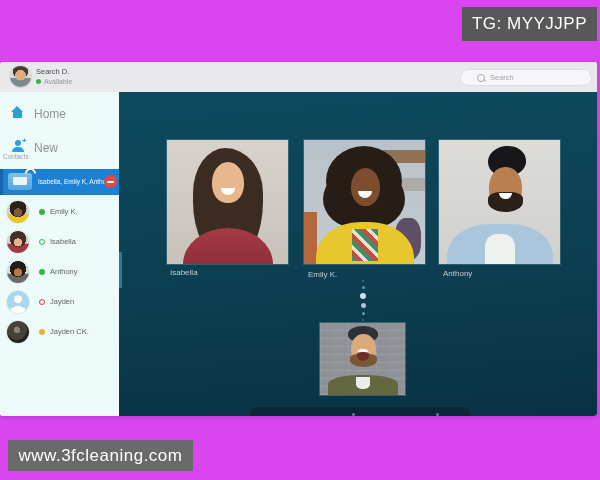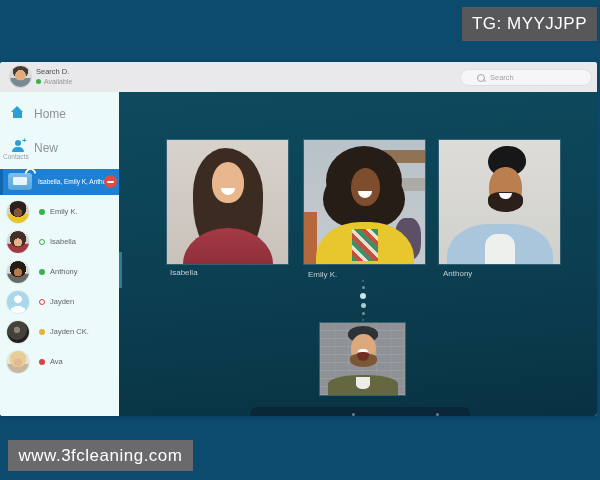--- a/index.html
+++ b/index.html
@@ -1,16 +1,16 @@
 <!DOCTYPE html>
 <html><head>
 <meta charset="utf-8">
 <style>
   html,body{margin:0;padding:0;background:#fff;}
-  .canvas{position:relative;width:600px;height:480px;background:#0c4a6e;overflow:hidden;
+  .canvas{position:relative;width:600px;height:480px;background:#d946ef;overflow:hidden;
           font-family:"Liberation Sans",sans-serif;}
   
   .wm{position:absolute;color:#fff;display:flex;align-items:center;justify-content:center;
       font-size:17px;letter-spacing:.5px;}
   .wm-tg{left:462px;top:7px;width:135px;height:34px;background:#58585a;}
   .wm-site{left:8px;top:440px;width:185px;height:31px;background:#6a6a6c;}
   
   .app{position:absolute;left:0;top:62px;width:597px;height:354px;background:#ecfaf9;
        border-radius:3px;box-shadow:0 1px 4px rgba(0,0,0,.18);overflow:hidden;}
   
@@ -242,25 +242,20 @@
       <div class="contact c4">
         <span class="avatar av-adrew"></span>
         <span class="dot dot-ring-red"></span>
         <span class="c-name">Jayden</span>
       </div>
       <div class="contact c5">
         <span class="avatar av-jayden"></span>
         <span class="dot dot-idle"></span>
         <span class="c-name">Jayden CK.</span>
       </div>
-      <div class="contact c6">
-        <span class="avatar av-ava"></span>
-        <span class="dot dot-busy"></span>
-        <span class="c-name">Ava</span>
-      </div>
     </div>
 
     <div class="stage">
       <div class="edge-tab"></div>
 
       <div class="tile t1">
         <div class="hair"></div>
           <div class="face"></div>
           <div class="body"></div>
       </div>

